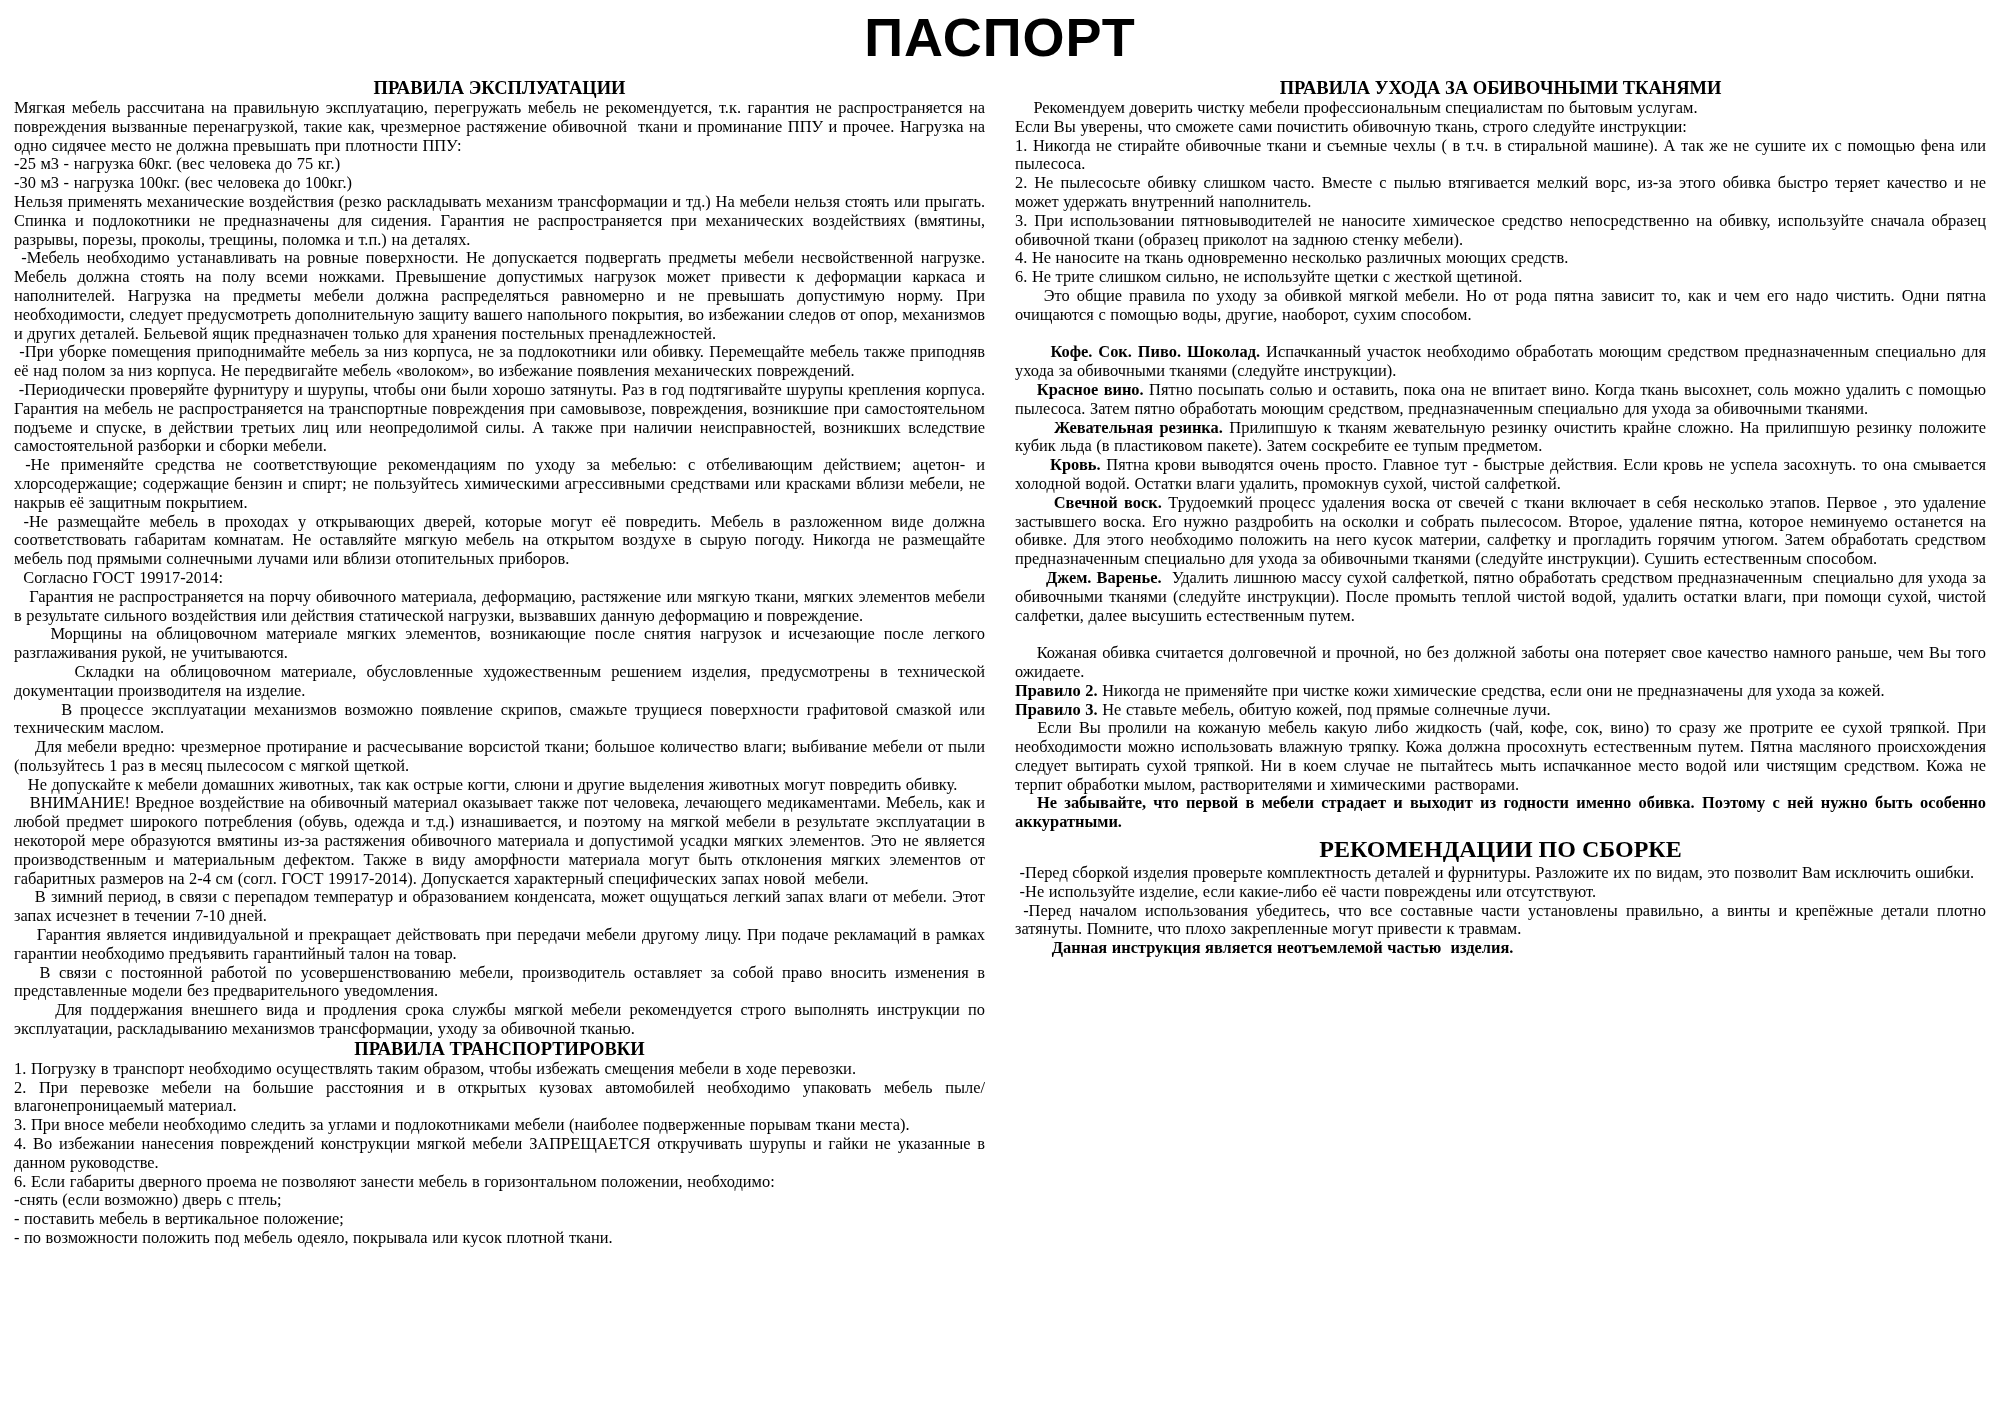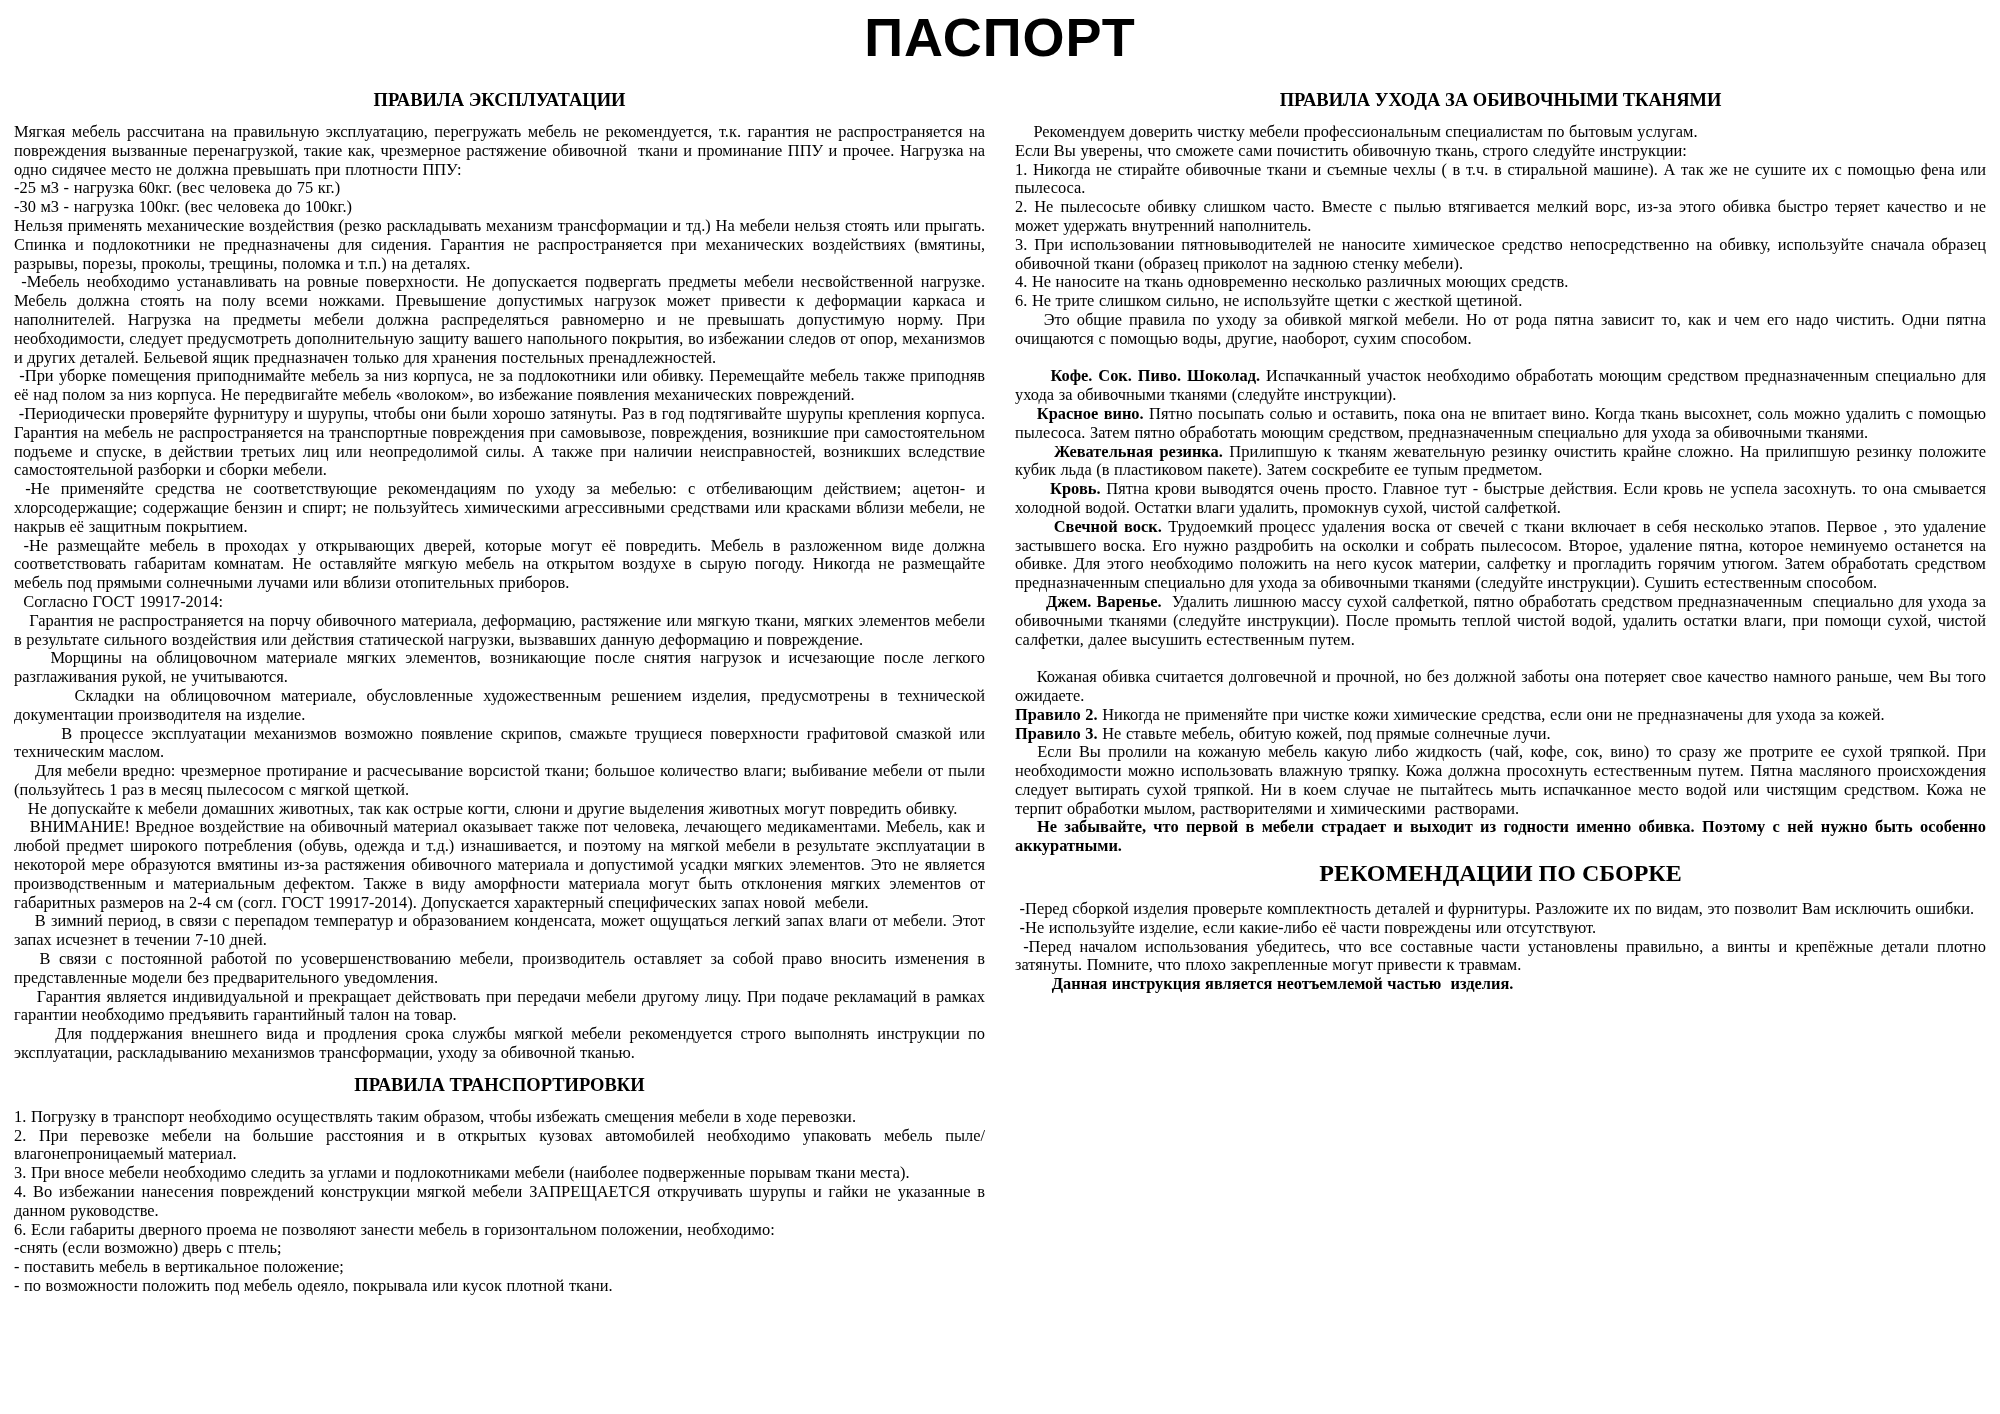--- a/index.html
+++ b/index.html
@@ -22,21 +22,21 @@
     margin: 6px 0 10px 0;
   }
   .columns {
     display: flex;
     gap: 30px;
     padding: 0 14px;
     align-items: flex-start;
   }
   .col { width: 971px; }
   .sec-heading {
-    margin: 12px;
+    margin: 0;
     text-align: center;
     font-size: 18.5px;
     font-weight: bold;
     line-height: 21px;
     font-family: "Liberation Serif", serif;
   }
   .sec-heading.large {
     font-size: 24px;
     line-height: 30px;
     margin-top: 2px;
@@ -72,22 +72,22 @@
           <p class="para"><span> -Не размещайте мебель в проходах у открывающих дверей, которые могут её повредить. Мебель в разложенном виде должна соответствовать габаритам комнатам. Не оставляйте мягкую мебель на открытом воздухе в сырую погоду. Никогда не размещайте мебель под прямыми солнечными лучами или вблизи отопительных приборов.</span></p>
           <p class="para"><span>  Согласно ГОСТ 19917-2014:</span></p>
           <p class="para"><span>   Гарантия не распространяется на порчу обивочного материала, деформацию, растяжение или мягкую ткани, мягких элементов мебели в результате сильного воздействия или действия статической нагрузки, вызвавших данную деформацию и повреждение.</span></p>
           <p class="para"><span>    Морщины на облицовочном материале мягких элементов, возникающие после снятия нагрузок и исчезающие после легкого разглаживания рукой, не учитываются.</span></p>
           <p class="para"><span>      Складки на облицовочном материале, обусловленные художественным решением изделия, предусмотрены в технической документации производителя на изделие.</span></p>
           <p class="para"><span>      В процессе эксплуатации механизмов возможно появление скрипов, смажьте трущиеся поверхности графитовой смазкой или техническим маслом.</span></p>
           <p class="para"><span>    Для мебели вредно: чрезмерное протирание и расчесывание ворсистой ткани; большое количество влаги; выбивание мебели от пыли (пользуйтесь 1 раз в месяц пылесосом с мягкой щеткой.</span></p>
           <p class="para"><span>   Не допускайте к мебели домашних животных, так как острые когти, слюни и другие выделения животных могут повредить обивку.</span></p>
           <p class="para"><span>   ВНИМАНИЕ! Вредное воздействие на обивочный материал оказывает также пот человека, лечающего медикаментами. Мебель, как и любой предмет широкого потребления (обувь, одежда и т.д.) изнашивается, и поэтому на мягкой мебели в результате эксплуатации в некоторой мере образуются вмятины из-за растяжения обивочного материала и допустимой усадки мягких элементов. Это не является производственным и материальным дефектом. Также в виду аморфности материала могут быть отклонения мягких элементов от габаритных размеров на 2-4 см (согл. ГОСТ 19917-2014). Допускается характерный специфических запах новой  мебели.</span></p>
           <p class="para"><span>    В зимний период, в связи с перепадом температур и образованием конденсата, может ощущаться легкий запах влаги от мебели. Этот запах исчезнет в течении 7-10 дней.</span></p>
+          <p class="para"><span>    Гарантия является индивидуальной и прекращает действовать при передачи мебели другому лицу. При подаче рекламаций в рамках гарантии необходимо предъявить гарантийный талон на товар.</span></p>
           <p class="para"><span>   В связи с постоянной работой по усовершенствованию мебели, производитель оставляет за собой право вносить изменения в представленные модели без предварительного уведомления.</span></p>
-          <p class="para"><span>    Гарантия является индивидуальной и прекращает действовать при передачи мебели другому лицу. При подаче рекламаций в рамках гарантии необходимо предъявить гарантийный талон на товар.</span></p>
           <p class="para"><span>     Для поддержания внешнего вида и продления срока службы мягкой мебели рекомендуется строго выполнять инструкции по эксплуатации, раскладыванию механизмов трансформации, уходу за обивочной тканью.</span></p>
         </div>
       <h2 class="sec-heading">ПРАВИЛА ТРАНСПОРТИРОВКИ</h2>
       <div>
           <p class="para"><span>1. Погрузку в транспорт необходимо осуществлять таким образом, чтобы избежать смещения мебели в ходе перевозки.</span></p>
           <p class="para"><span>2. При перевозке мебели на большие расстояния и в открытых кузовах автомобилей необходимо упаковать мебель пыле/влагонепроницаемый материал.</span></p>
           <p class="para"><span>3. При вносе мебели необходимо следить за углами и подлокотниками мебели (наиболее подверженные порывам ткани места).</span></p>
           <p class="para"><span>4. Во избежании нанесения повреждений конструкции мягкой мебели ЗАПРЕЩАЕТСЯ откручивать шурупы и гайки не указанные в данном руководстве.</span></p>
           <p class="para"><span>6. Если габариты дверного проема не позволяют занести мебель в горизонтальном положении, необходимо:</span></p>
           <p class="para"><span>-снять (если возможно) дверь с птель;</span></p>

